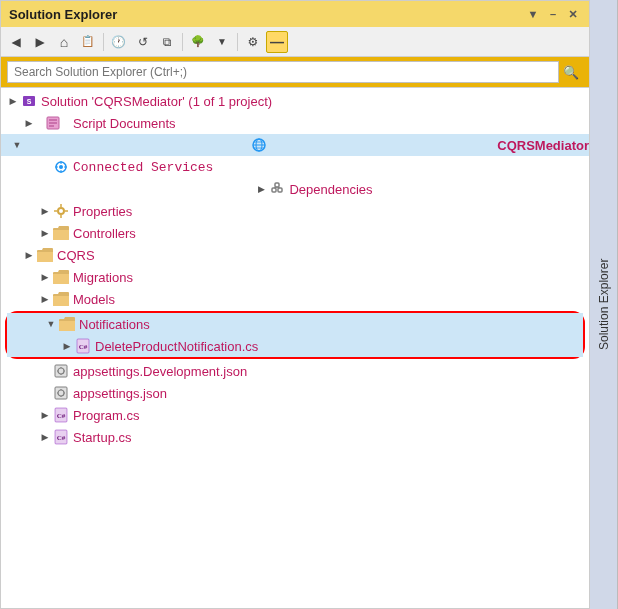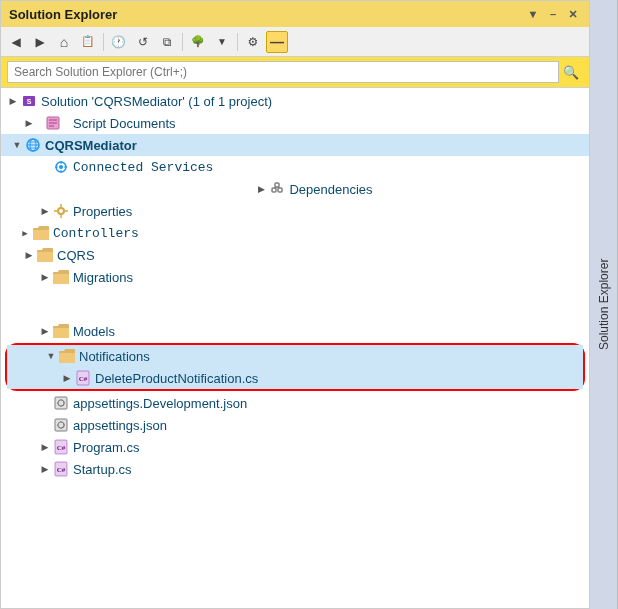--- a/index.html
+++ b/index.html
@@ -81,21 +81,21 @@
 
     .toolbar-separator {
       width: 1px;
       height: 18px;
       background: #ccc;
       margin: 0 2px;
     }
 
     .search-bar {
       padding: 3px 6px;
-      background: #fde047;
+      background: #eab308;
       border-bottom: 1px solid #d0d0d0;
       display: flex;
       align-items: center;
     }
 
     .search-input {
       flex: 1;
       border: 1px solid #c0c0c0;
       background: white;
       padding: 3px 6px;
@@ -158,21 +158,21 @@
       height: 16px;
       display: flex;
       align-items: center;
       justify-content: center;
       margin-right: 4px;
       flex-shrink: 0;
     }
 
     .item-label {
       font-size: 13px;
-      color: #0c4a6e;
+      color: #be185d;
     }
 
     
     .notifications-group {
       border: 2px solid red;
       border-radius: 12px;
       margin: 1px 4px;
     }
 
     .notifications-group .tree-item {
@@ -249,21 +249,21 @@
         <svg width="16" height="16" viewBox="0 0 16 16">
           <rect x="2" y="2" width="12" height="12" rx="1" fill="#e8a0d0" stroke="#c060a0" stroke-width="1"></rect>
           <line x1="4" y1="5" x2="12" y2="5" stroke="#c060a0" stroke-width="1.5"></line>
           <line x1="4" y1="8" x2="12" y2="8" stroke="#c060a0" stroke-width="1.5"></line>
           <line x1="4" y1="11" x2="9" y2="11" stroke="#c060a0" stroke-width="1.5"></line>
         </svg>
       </div>
       <span class="item-label">Script Documents</span>
     </div>
 
-    <div class="tree-item selected" style="padding-left: 8px;">
+    <div class="tree-item selected" style="padding-left: 8px; justify-content: space-between;">
       <div class="expand-arrow expanded"></div>
       <div class="item-icon">
         <svg width="16" height="16" viewBox="0 0 16 16">
           <circle cx="8" cy="8" r="6" fill="none" stroke="#2196F3" stroke-width="1.5"></circle>
           <ellipse cx="8" cy="8" rx="3" ry="6" fill="none" stroke="#2196F3" stroke-width="1"></ellipse>
           <line x1="2" y1="8" x2="14" y2="8" stroke="#2196F3" stroke-width="1"></line>
           <line x1="3" y1="5" x2="13" y2="5" stroke="#2196F3" stroke-width="0.8"></line>
           <line x1="3" y1="11" x2="13" y2="11" stroke="#2196F3" stroke-width="0.8"></line>
         </svg>
       </div>
@@ -306,21 +306,21 @@
           <circle cx="8" cy="8" r="3" fill="none" stroke="#d4a843" stroke-width="2"></circle>
           <line x1="8" y1="1" x2="8" y2="4" stroke="#d4a843" stroke-width="1.5"></line>
           <line x1="8" y1="12" x2="8" y2="15" stroke="#d4a843" stroke-width="1.5"></line>
           <line x1="1" y1="8" x2="4" y2="8" stroke="#d4a843" stroke-width="1.5"></line>
           <line x1="12" y1="8" x2="15" y2="8" stroke="#d4a843" stroke-width="1.5"></line>
         </svg>
       </div>
       <span class="item-label">Properties</span>
     </div>
 
-    <div class="tree-item" style="padding-left: 16px; font-family: Liberation Mono, monospace;">
+    <div class="tree-item" style="padding-left: 36px;">
       <div class="expand-arrow collapsed"></div>
       <div class="item-icon">
         <svg width="16" height="14" viewBox="0 0 16 14">
           <path d="M0 3 Q0 2 1 2 L5 2 L6 0 L15 0 Q16 0 16 1 L16 13 Q16 14 15 14 L1 14 Q0 14 0 13 Z" fill="#dcb567"></path>
           <path d="M0 4 L16 4 L16 13 Q16 14 15 14 L1 14 Q0 14 0 13 Z" fill="#f0c878"></path>
         </svg>
       </div>
       <span class="item-label">Controllers</span>
     </div>
 
@@ -339,21 +339,21 @@
       <div class="expand-arrow collapsed"></div>
       <div class="item-icon">
         <svg width="16" height="14" viewBox="0 0 16 14">
           <path d="M0 3 Q0 2 1 2 L5 2 L6 0 L15 0 Q16 0 16 1 L16 13 Q16 14 15 14 L1 14 Q0 14 0 13 Z" fill="#dcb567"></path>
           <path d="M0 4 L16 4 L16 13 Q16 14 15 14 L1 14 Q0 14 0 13 Z" fill="#f0c878"></path>
         </svg>
       </div>
       <span class="item-label">Migrations</span>
     </div>
 
-    <div class="tree-item" style="padding-left: 36px; margin-top: 32px;">
+    <div class="tree-item" style="padding-left: 36px;">
       <div class="expand-arrow collapsed"></div>
       <div class="item-icon">
         <svg width="16" height="14" viewBox="0 0 16 14">
           <path d="M0 3 Q0 2 1 2 L5 2 L6 0 L15 0 Q16 0 16 1 L16 13 Q16 14 15 14 L1 14 Q0 14 0 13 Z" fill="#dcb567"></path>
           <path d="M0 4 L16 4 L16 13 Q16 14 15 14 L1 14 Q0 14 0 13 Z" fill="#f0c878"></path>
         </svg>
       </div>
       <span class="item-label">Models</span>
     </div>
 

